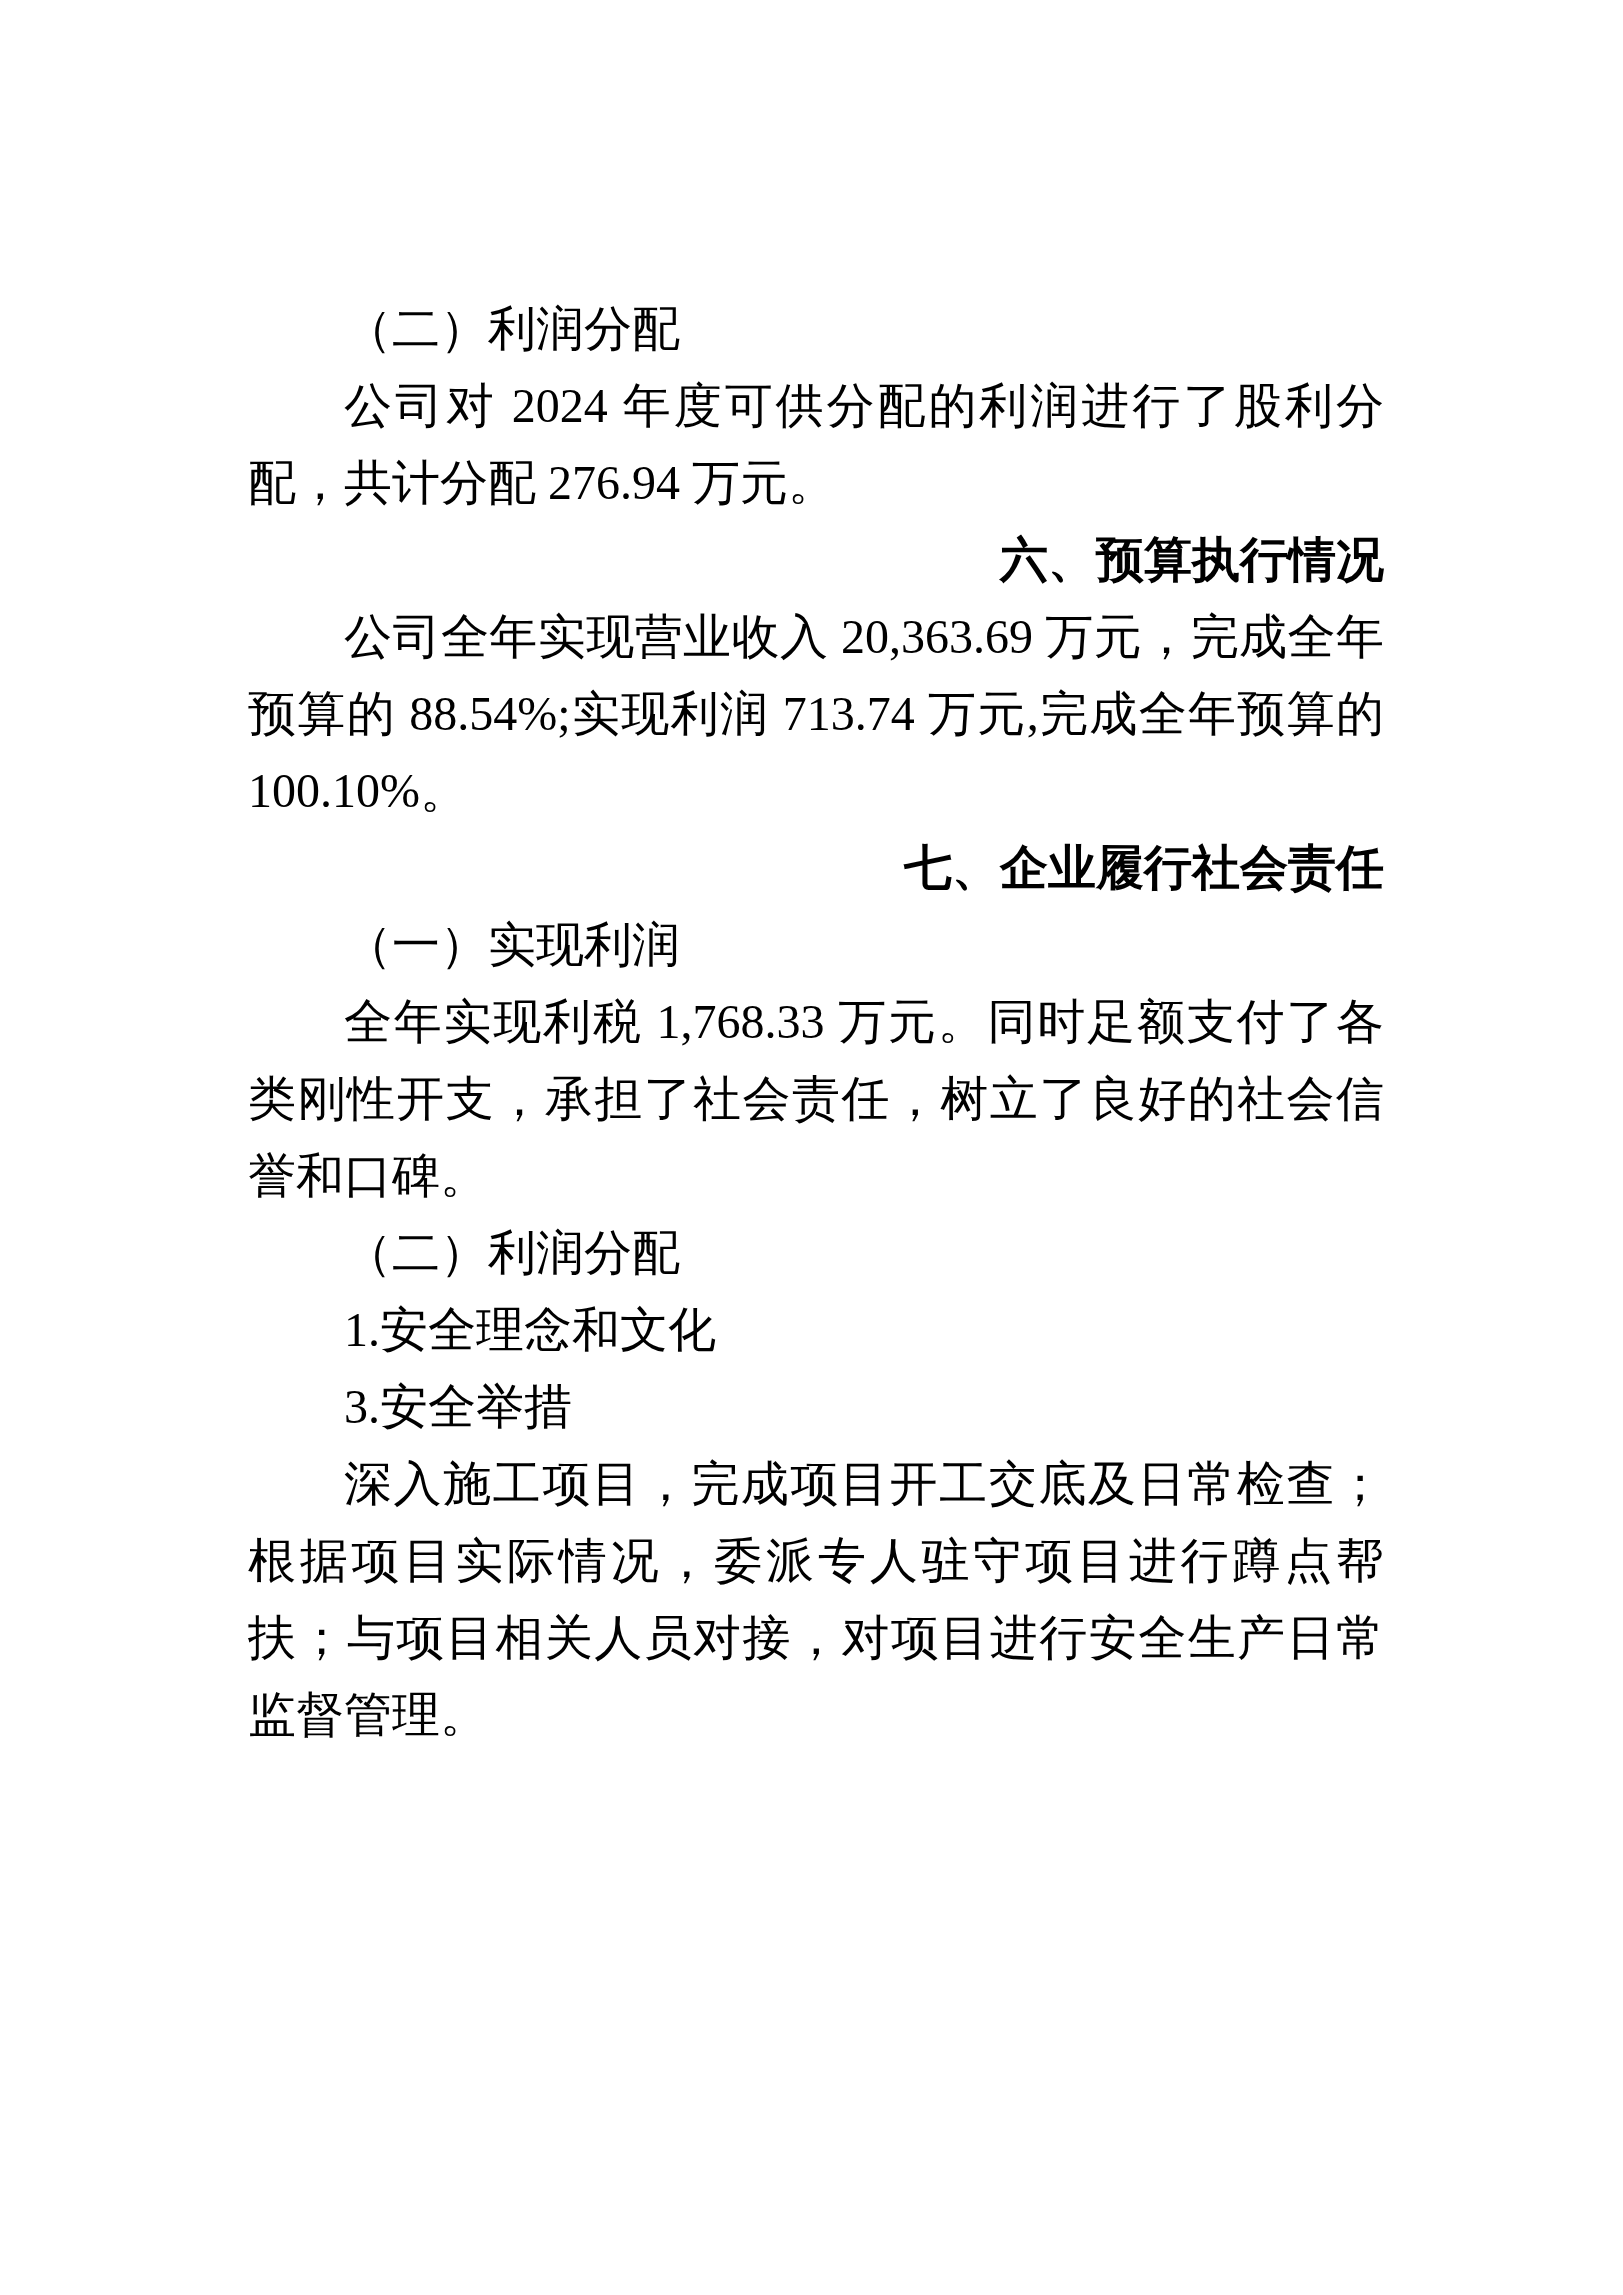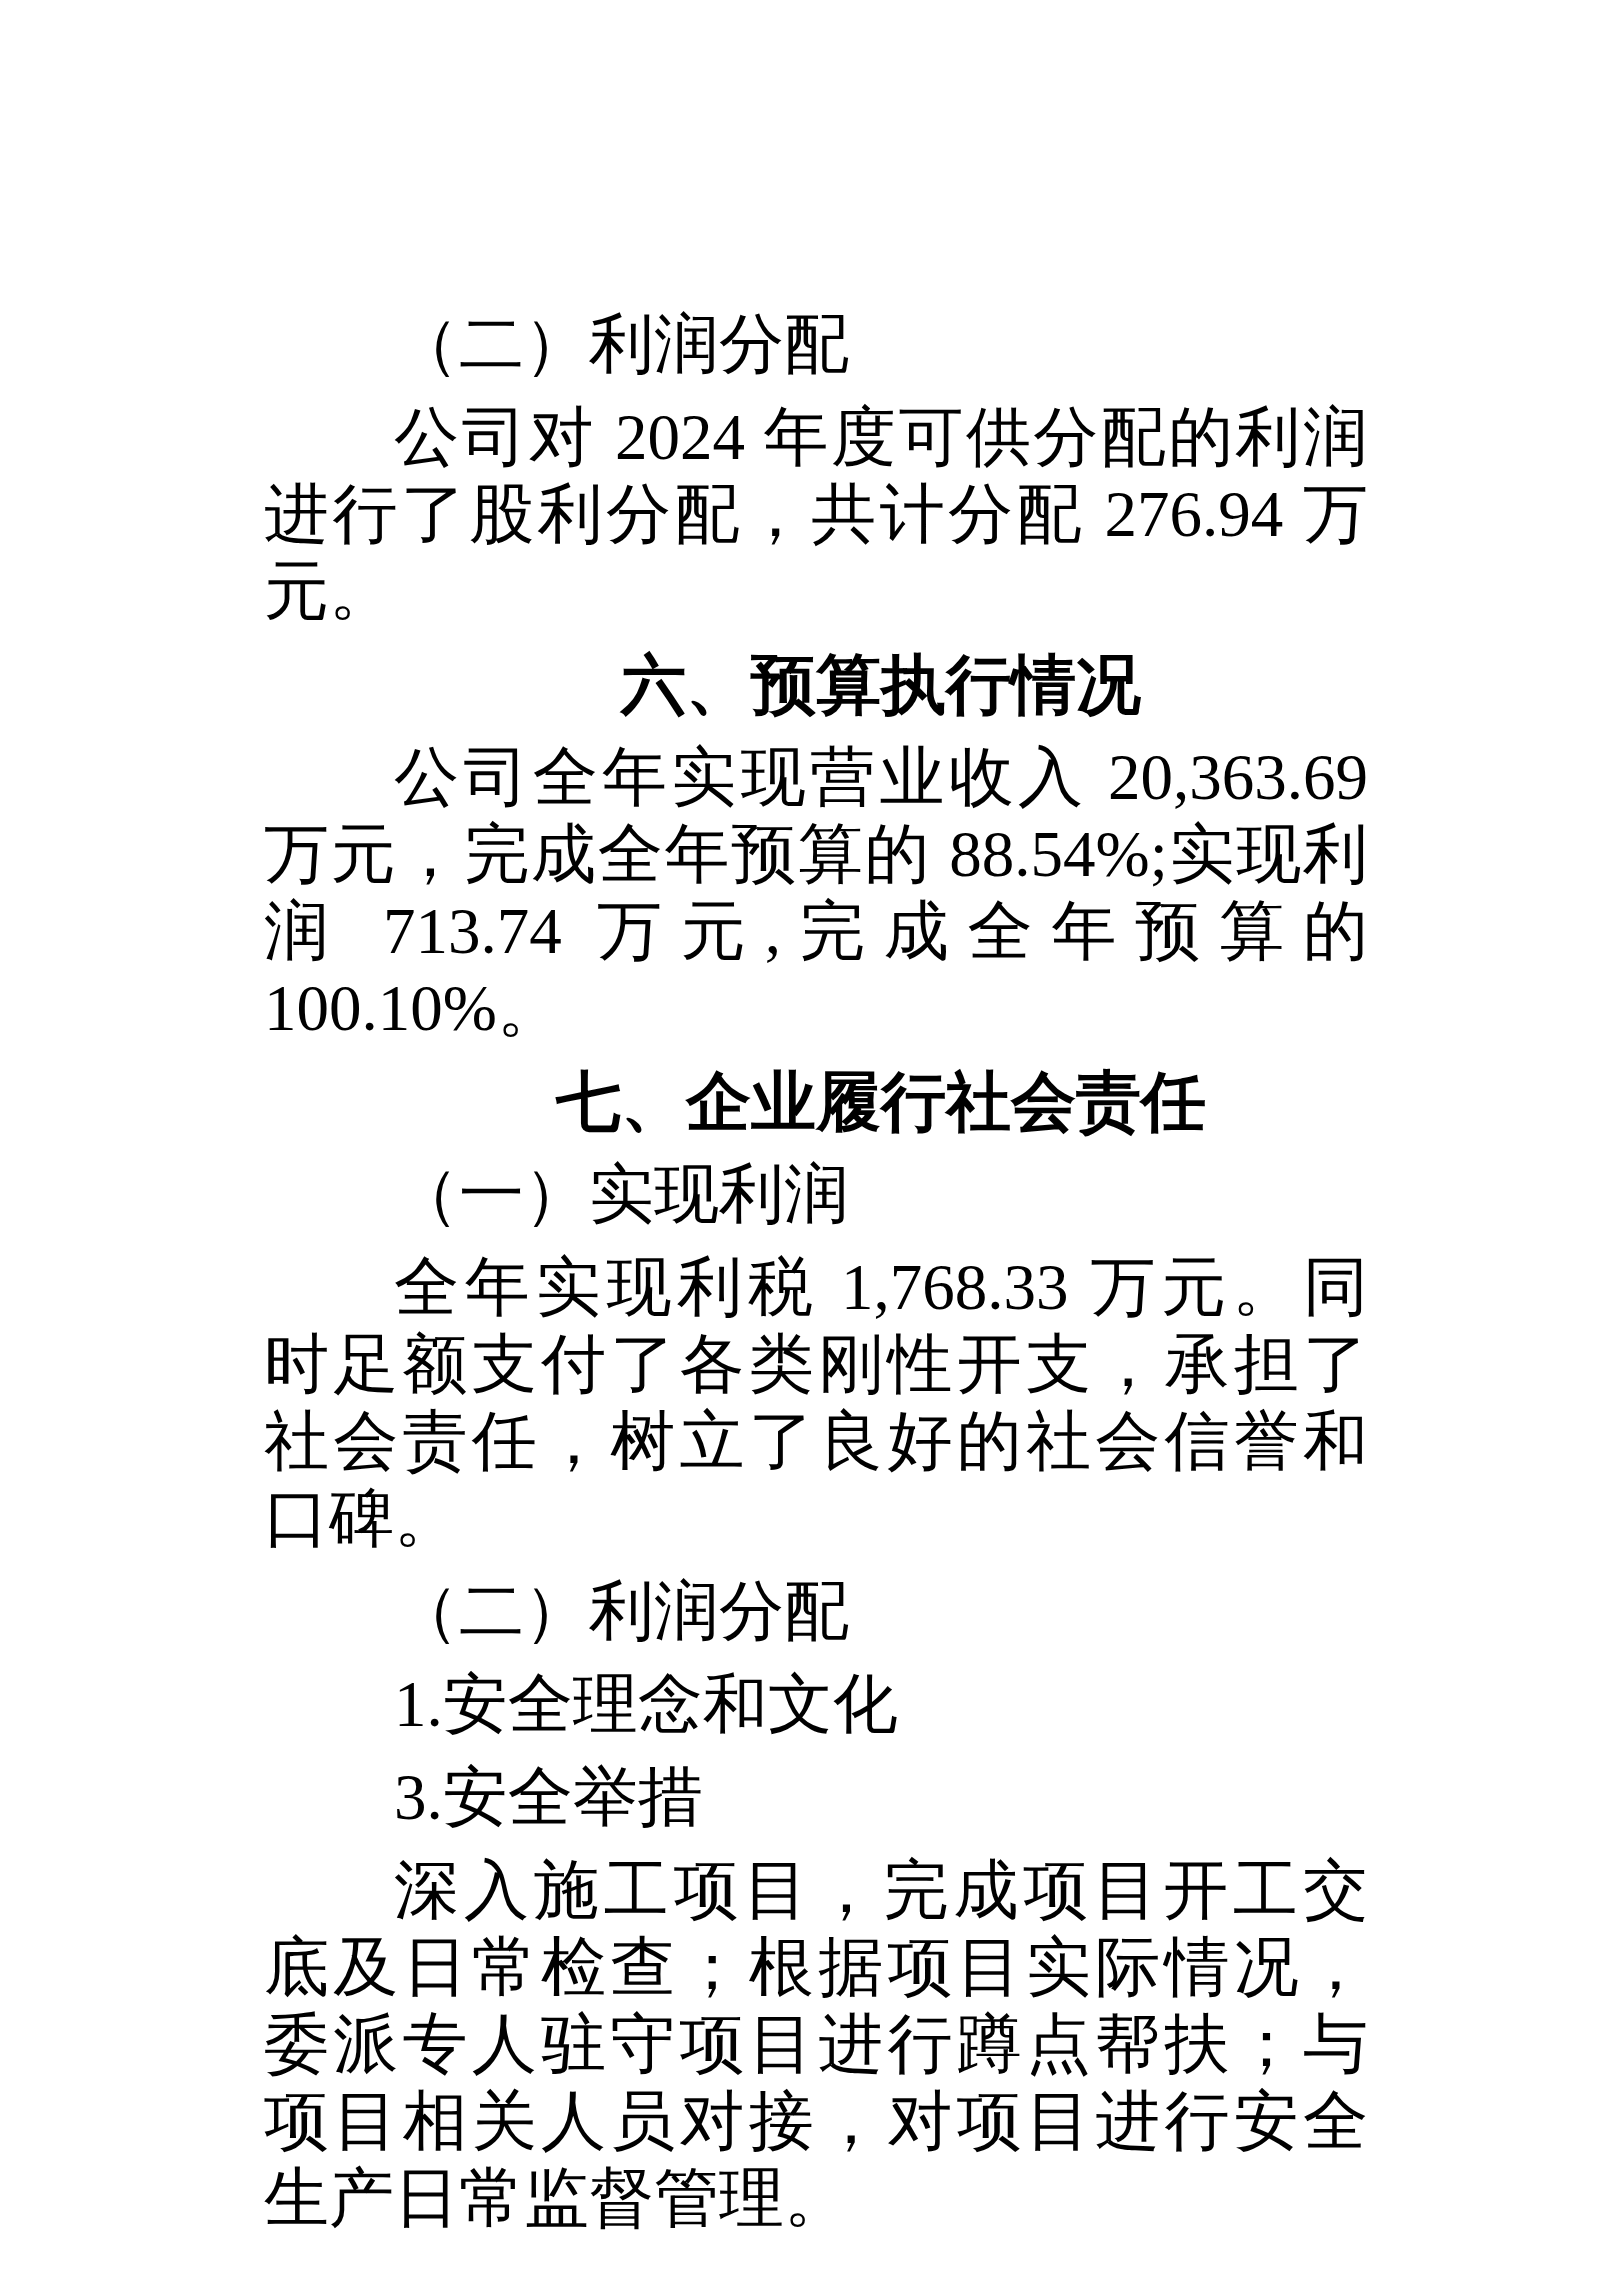--- a/index.html
+++ b/index.html
@@ -16,36 +16,36 @@
     font-family: "Liberation Serif", "DejaVu Serif", serif;
     color: #000000;
   }
   .content {
     position: absolute;
     left: 248px;
     top: 290px;
     width: 1136px;
   }
   .content > * {
-    margin: 16px;
+    margin: 0;
     padding: 0;
-    font-size: 65px;
+    font-size: 48px;
     line-height: 77px;
     text-indent: 2em;
     font-weight: 400;
     letter-spacing: 0;
   }
   .para {
     text-align: justify;
     font-family: Liberation Serif, serif;
   }
   .heading-hei {
     font-family: "Liberation Sans", "DejaVu Sans", sans-serif;
     font-weight: 700;
-    text-align: center;
+    text-align: right;
   }
   .heading-kai {
     font-family: "Liberation Serif", "DejaVu Serif", serif;
     text-align: left;
   }
 </style>
 </head>
 <body>
 
 <div class="page">

